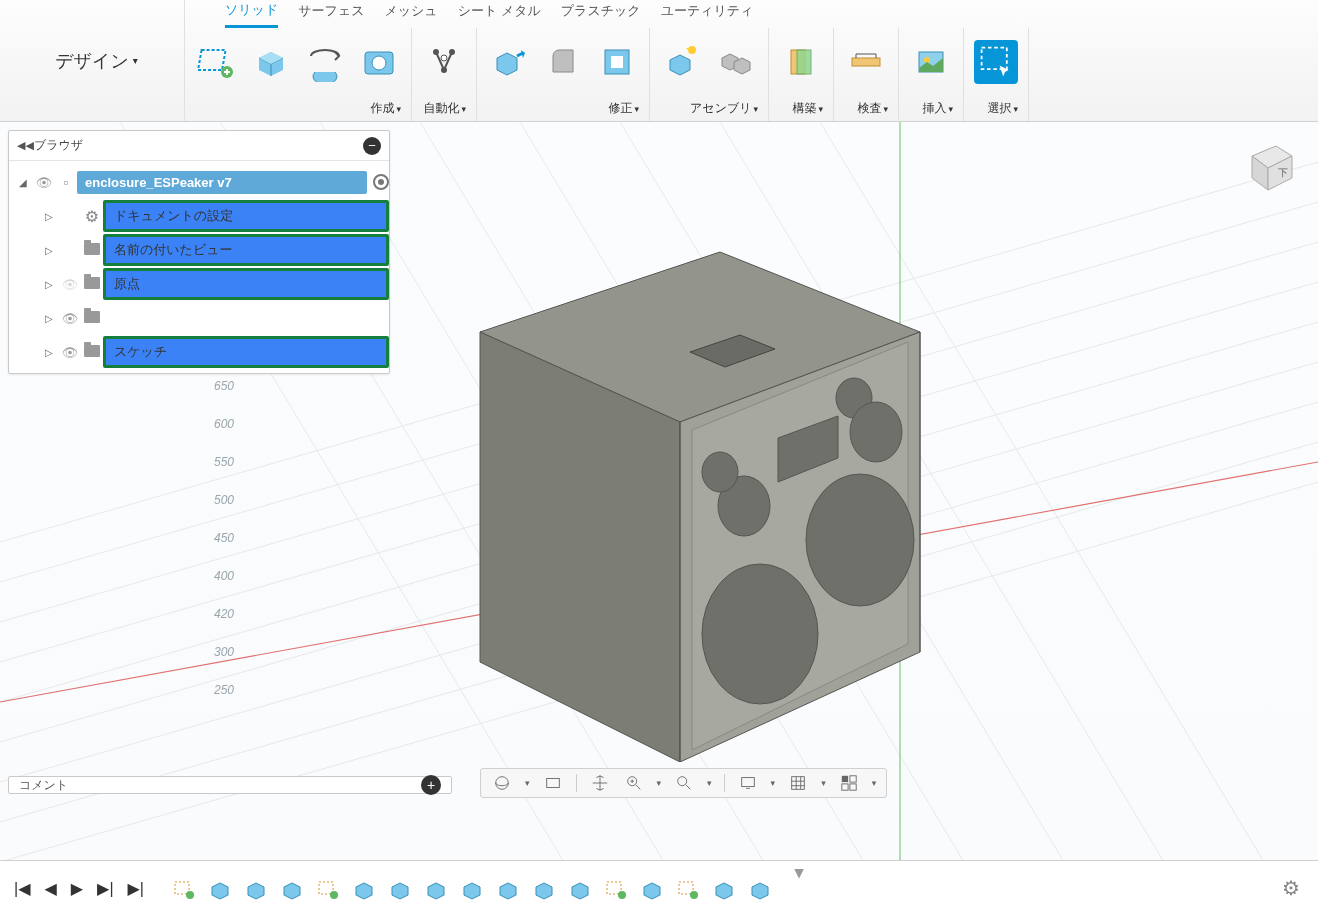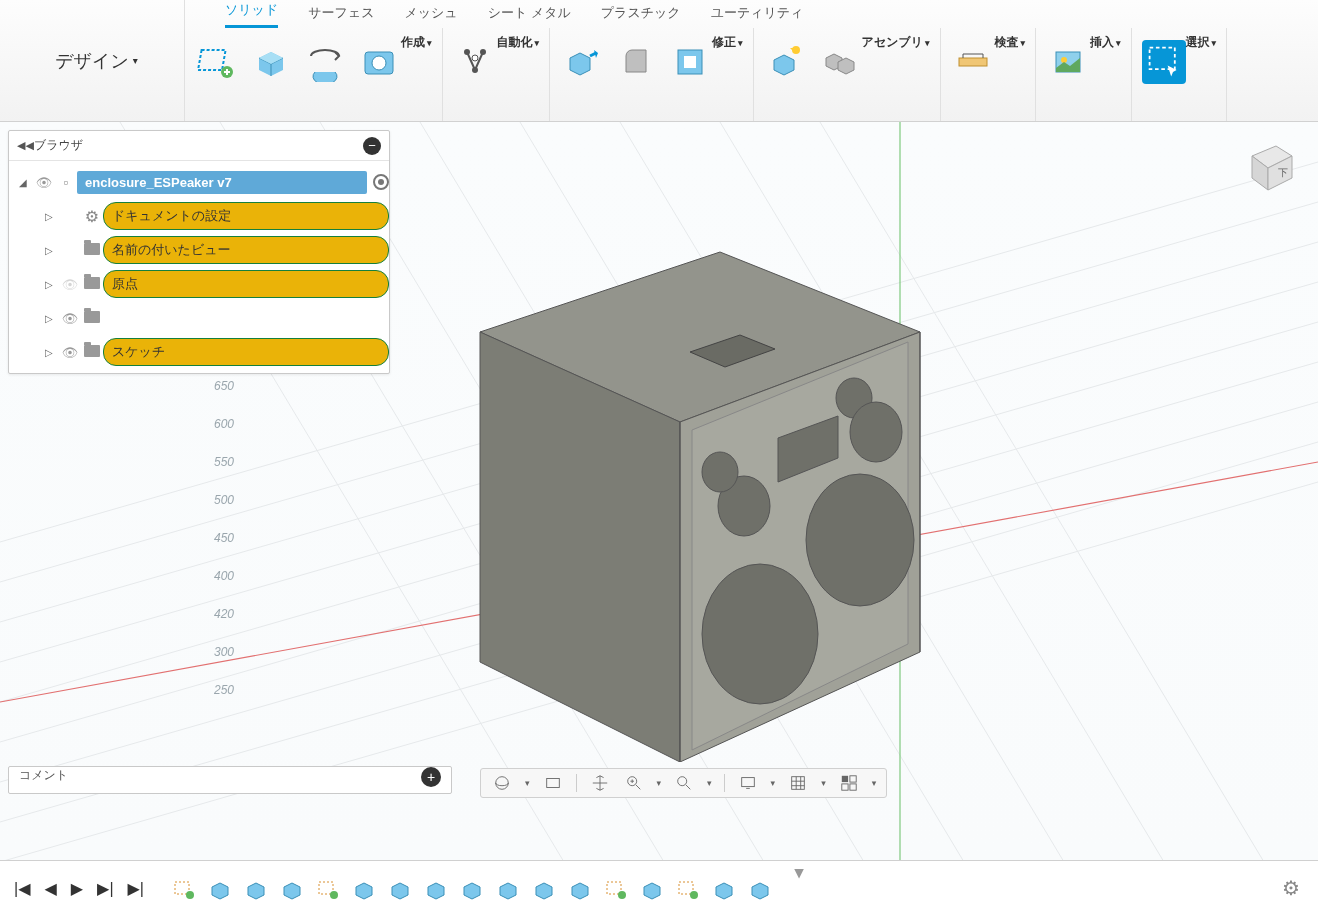--- a/index.html
+++ b/index.html
@@ -1,25 +1,25 @@
 <!DOCTYPE html>
 <html><head>
 <meta charset="utf-8">
 <style>
 *{box-sizing:border-box;margin:0;padding:0;font-family:"Meiryo","Yu Gothic",sans-serif;}
 body{width:1318px;height:916px;overflow:hidden;background:#fff;position:relative;}
 .ribbon{height:122px;border-bottom:1px solid #d1d1d1;background:linear-gradient(#fdfdfd,#f2f2f2);display:flex;}
 .design-btn{width:176px;display:flex;align-items:center;justify-content:center;border-right:1px solid #e0e0e0;font-size:18px;color:#333;cursor:pointer;margin-left:9px;}
 .design-btn::after{content:"▾";margin-left:4px;font-size:10px;}
 .ribbon-main{flex:1;display:flex;flex-direction:column;}
-.tabs{height:28px;display:flex;gap:30px;padding-left:40px;align-items:flex-end;}
+.tabs{height:28px;display:flex;gap:20px;padding-left:40px;align-items:center;}
 .tab{font-size:13px;color:#555;padding-bottom:6px;cursor:pointer;}
 .tab.active{color:#0696d7;border-bottom:3px solid #0696d7;}
 .groups{flex:1;display:flex;align-items:stretch;}
-.group{display:flex;flex-direction:row;align-items:flex-start;justify-content:space-between;padding:6px 10px 4px;border-right:1px solid #e0e0e0;font-weight:bold;}
+.group{display:flex;flex-direction:column;align-items:flex-end;justify-content:space-between;padding:6px 10px 4px;border-right:1px solid #e0e0e0;}
 .group-icons{display:flex;gap:10px;align-items:center;height:56px;}
 .big-icon{width:44px;height:44px;border-radius:4px;display:flex;align-items:center;justify-content:center;cursor:pointer;}
 .big-icon svg{width:40px;height:40px;}
 .group-label{font-size:12px;color:#333;display:flex;align-items:center;gap:2px;}
 .group-label::after{content:"▾";font-size:9px;}
 .canvas-area{position:absolute;left:0;top:122px;right:0;bottom:56px;background:linear-gradient(180deg,#fafcfd 0%,#f9fbfc 100%);overflow:hidden;}
 .grid-lines{position:absolute;inset:0;}
 .grid-lines line{stroke:#e6e9eb;stroke-width:1;}
 .axis-x{stroke:#e27070!important;stroke-width:1.2!important;}
 .axis-y{stroke:#7fc97f!important;stroke-width:1.2!important;}
@@ -34,25 +34,25 @@
 .tree-row{display:flex;align-items:center;height:34px;padding-left:10px;font-size:13px;color:#333;}
 .tree-row .tri{width:14px;font-size:10px;color:#666;cursor:pointer;}
 .tree-row .eye{width:22px;text-align:center;color:#999;cursor:pointer;}
 .tree-row .icon{width:22px;text-align:center;color:#888;}
 .tree-row .label{flex:1;padding:4px 8px;}
 .tree-row.root .label{background:#5fa9d8;color:#fff;font-weight:bold;border-radius:2px;}
 .tree-row.root .radio{width:16px;height:16px;border:2px solid #777;border-radius:50%;margin-left:6px;display:flex;align-items:center;justify-content:center;}
 .tree-row.root .radio::after{content:"";width:6px;height:6px;background:#777;border-radius:50%;}
 .tree-row.child{padding-left:36px;}
 .tree-row.child .label{border:1px solid transparent;}
-.tree-row.child .label.boxed{background:#eab308;border:1px solid #15803d;border-radius:13px;}
+.tree-row.child .label.boxed{background:#3b82f6;border:3px solid #15803d;border-radius:2px;}
 .ruler-y{position:absolute;left:198px;top:220px;font-size:12px;color:#9aa6ad;line-height:1;}
 .ruler-y div{height:38px;text-align:right;width:36px;font-style:italic;}
 .model{position:absolute;left:360px;top:80px;width:600px;height:560px;}
-.comment-bar{position:absolute;left:8px;bottom:66px;width:444px;height:28px;border:1px solid #c9c9c9;background:#fff;display:flex;padding:0 10px;border-radius:2px;}
+.comment-bar{position:absolute;left:8px;bottom:66px;width:444px;height:18px;border:1px solid #c9c9c9;background:#fff;display:flex;align-items:center;padding:0 10px;border-radius:2px;}
 .comment-bar .txt{flex:1;font-size:12px;color:#555;}
 .comment-bar .plus{width:20px;height:20px;border-radius:50%;background:#333;color:#fff;display:flex;align-items:center;justify-content:center;font-size:14px;cursor:pointer;}
 .view-toolbar{position:absolute;left:480px;bottom:62px;height:30px;background:#f7f7f7;border:1px solid #d0d0d0;border-radius:3px;display:flex;align-items:center;gap:12px;padding:0 10px;}
 .view-toolbar .tbtn{width:22px;height:22px;display:flex;align-items:center;justify-content:center;cursor:pointer;color:#555;}
 .view-toolbar .tbtn svg{width:18px;height:18px;}
 .view-toolbar .sep{width:1px;height:18px;background:#ccc;}
 .timeline{position:absolute;left:0;bottom:0;right:0;height:56px;border-top:1px solid #d0d0d0;background:#fff;display:flex;align-items:center;padding:0 14px;}
 .playback{display:flex;gap:14px;align-items:center;margin-right:28px;}
 .playback .pbtn{font-size:16px;color:#333;cursor:pointer;}
 .timeline-steps{display:flex;gap:12px;align-items:center;position:relative;}
@@ -160,20 +160,31 @@
               </svg>
             </div>
           <div class="big-icon">
               <svg viewBox="0 0 40 40">
                 <path d="M6 16l8-4 8 4v8l-8 4-8-4z" fill="#bfbfbf" stroke="#888"></path>
                 <path d="M18 20l8-4 8 4v8l-8 4-8-4z" fill="#bfbfbf" stroke="#888"></path>
               </svg>
             </div>
         </div>
         <div class="group-label">アセンブリ</div>
+      </div>
+      <div class="group">
+        <div class="group-icons">
+          <div class="big-icon">
+              <svg viewBox="0 0 40 40">
+                <rect x="10" y="8" width="14" height="24" fill="#f0c674" stroke="#c09030"></rect>
+                <rect x="16" y="8" width="14" height="24" fill="#8fd68f" stroke="#5fa85f" opacity="0.85"></rect>
+              </svg>
+            </div>
+        </div>
+        <div class="group-label">構築</div>
       </div>
       <div class="group">
         <div class="group-icons">
           <div class="big-icon">
               <svg viewBox="0 0 40 40">
                 <rect x="6" y="16" width="28" height="8" fill="#f0c674" stroke="#c09030"></rect>
                 <path d="M10 16v-4M30 16v-4M10 12h20" stroke="#555"></path>
               </svg>
             </div>
         </div>

